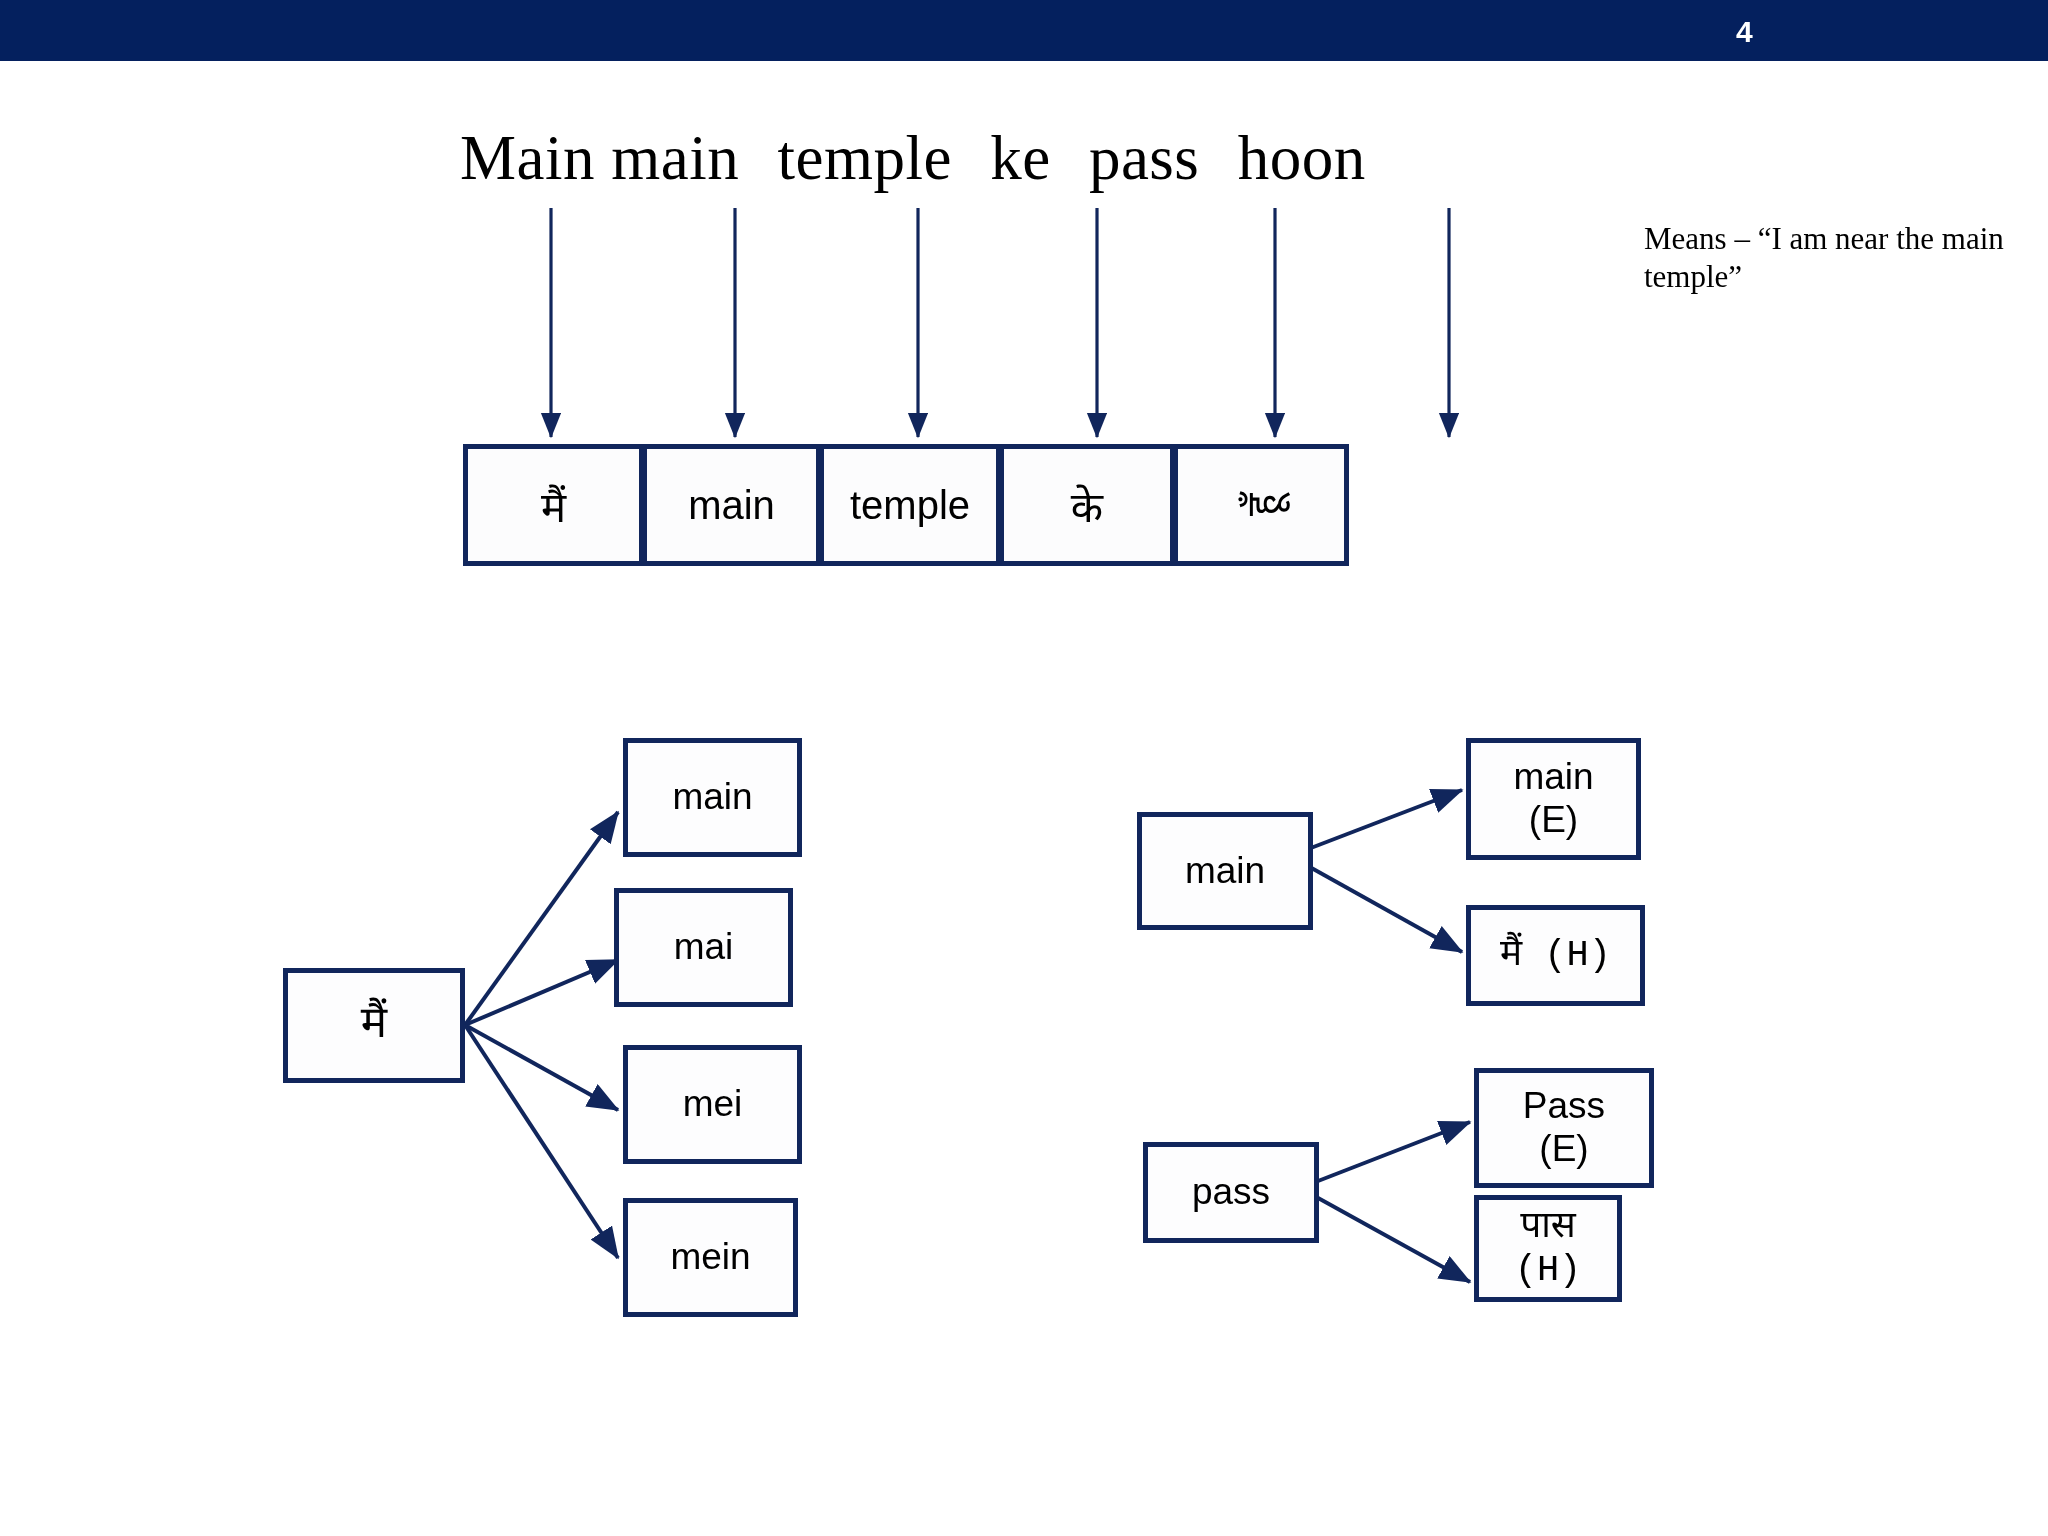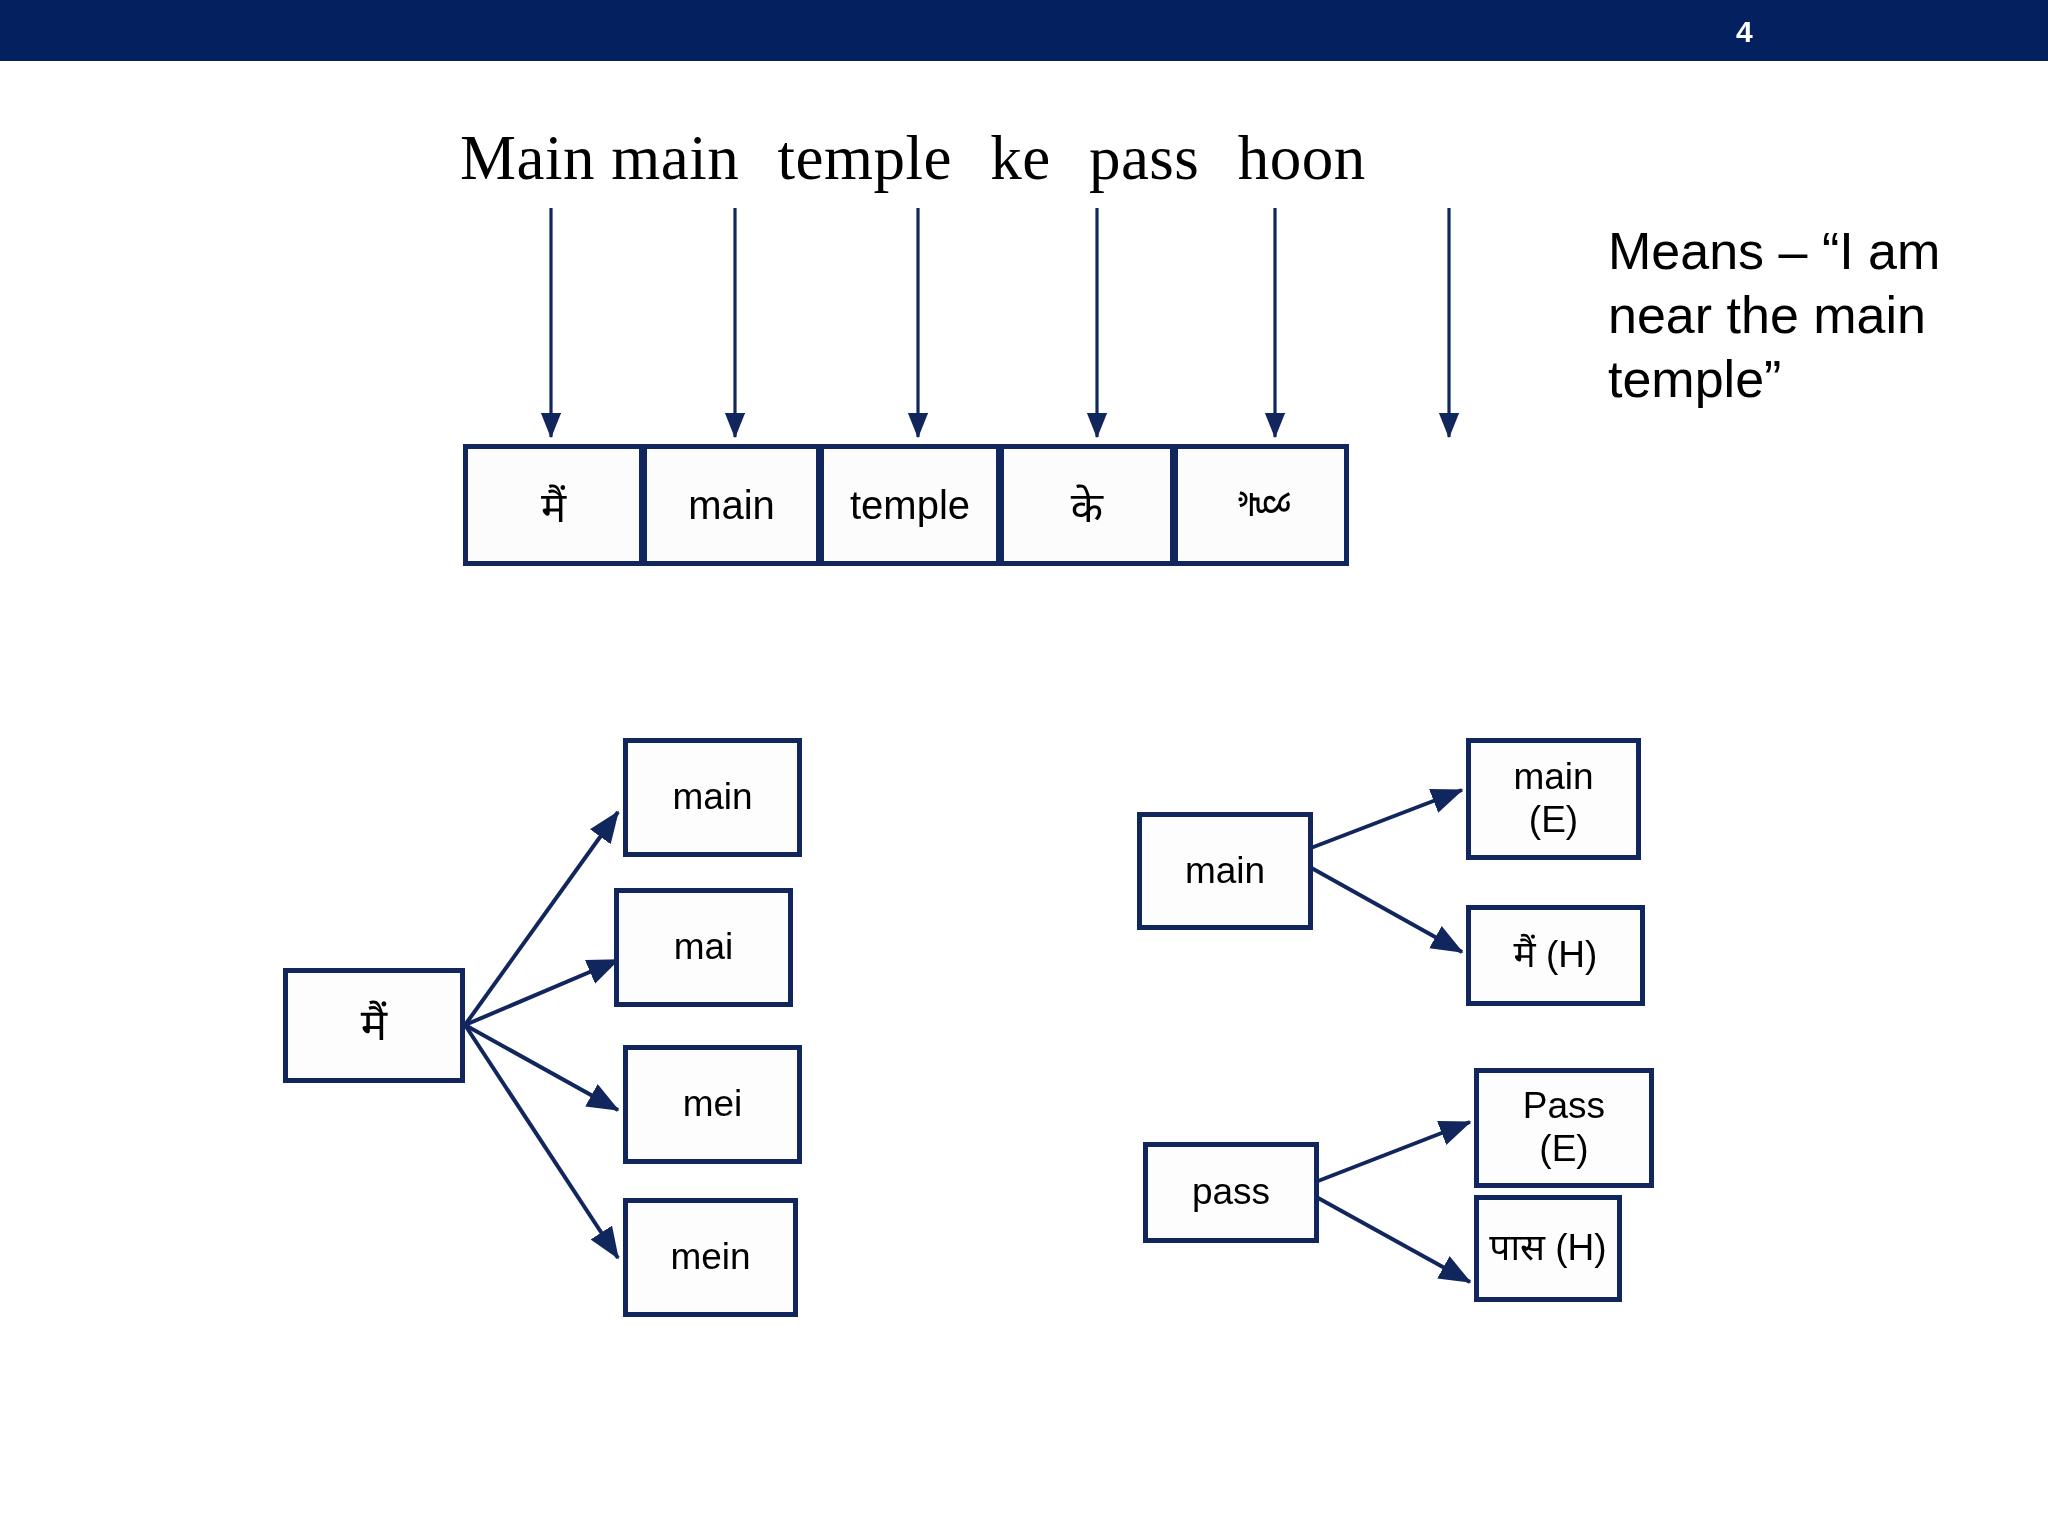--- a/index.html
+++ b/index.html
@@ -45,26 +45,27 @@
     white-space: nowrap;
     letter-spacing: 0.5px;
   }
   #roman-sentence .w {
     display: inline-block;
   }
 
   
   #means-caption {
     position: absolute;
-    left: 1608px;
+    left: 1644px;
     top: 220px;
     width: 360px;
-    font-size: 52px;
+    font-size: 31px;
     line-height: 1.23;
     color: #000;
+    font-family: Liberation Serif, serif;
   }
 
   
   #token-strip {
     position: absolute;
     left: 463px;
     top: 444px;
     height: 122px;
     display: flex;
   }
@@ -96,21 +97,21 @@
     background: #FDFDFE;
     display: flex;
     align-items: center;
     justify-content: center;
     text-align: center;
     font-size: 37px;
     line-height: 1.15;
     color: #000;
   }
   .node.dev {
-    font-family: Liberation Sans, sans-serif;
+    font-family: Liberation Mono, monospace;
   }
 
   
   #connectors {
     position: absolute;
     left: 0; top: 0;
     width: 2048px;
     height: 1536px;
     pointer-events: none;
   }

